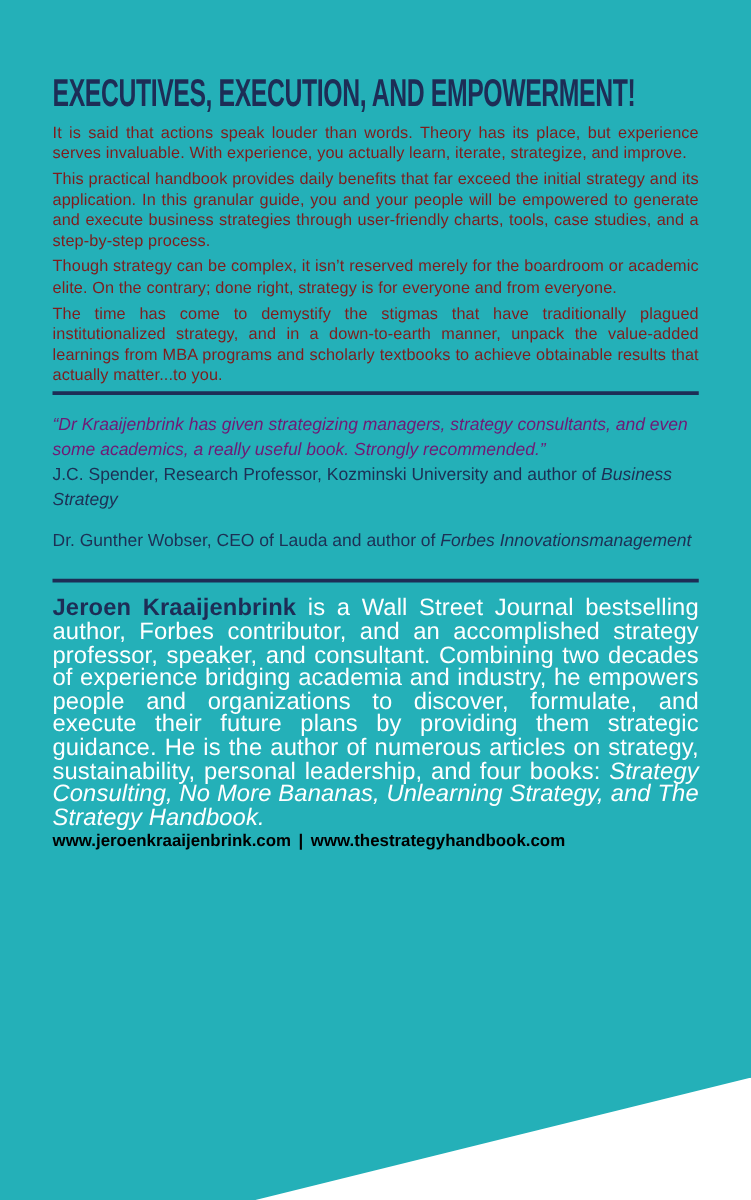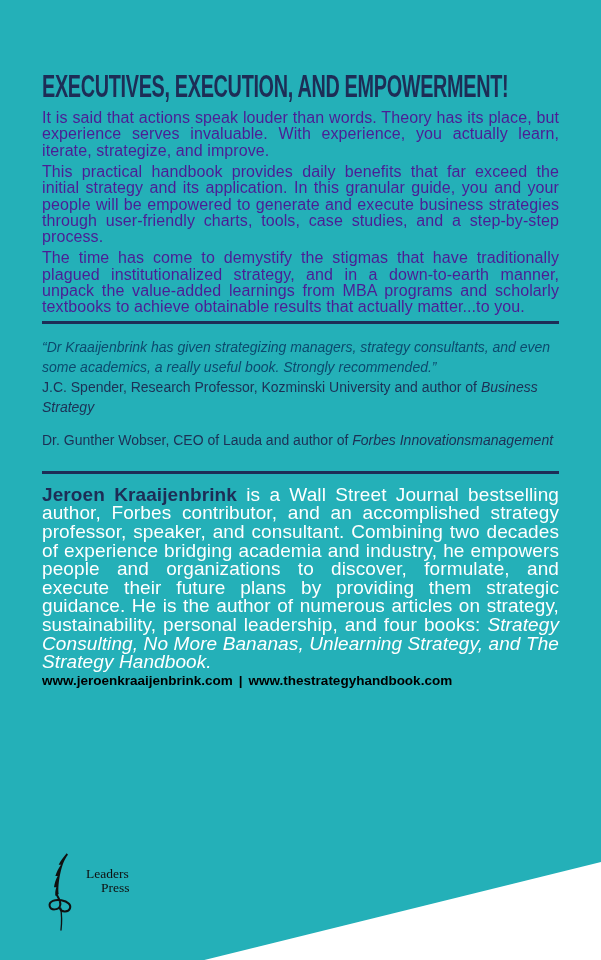--- a/index.html
+++ b/index.html
@@ -6,55 +6,55 @@
   .cover{
     position:relative;
     width:601px;height:960px;
     background:#24b0b8;
     overflow:hidden;
     font-family:"Liberation Sans", sans-serif;
     margin:0 auto;
   }
   .content{
     position:absolute;
-    left:42px; top:12px;
+    left:42px; top:0;
     width:517px;
   }
   .title{
     margin:59px 0 8px 0;
     font-size:31px;
     font-weight:bold;
     color:#1d2d56;
     letter-spacing:-0.5px;
     white-space:nowrap;
     transform:scaleX(0.64);
     transform-origin:left top;
     line-height:1.0;
   }
   .body-copy p{
     margin:0 0 4.5px 0;
-    font-size:16px;
+    font-size:13px;
     line-height:16.4px;
     text-align:justify;
-    color:#4c1d95;
+    color:#7f1d1d;
     letter-spacing:0.1px;
   }
   .divider{
     height:3px;
     background:#1d2d56;
     border:none;
     margin:5px 0 0 0;
   }
   .endorsement{ margin-top:13px; }
   .endorsement .quote{
     margin:0;
     font-size:14px;
     font-style:italic;
     line-height:20px;
-    color:#0c4a6e;
+    color:#701a75;
   }
   .endorsement .attribution{
     margin:0;
     font-size:14px;
     line-height:20px;
     color:#1d3055;
   }
   .divider.second{ margin-top:21px; }
   .bio{
     margin:12px 0 0 0;
@@ -106,20 +106,21 @@
 <body>
 
 <div class="cover">
   <div class="content">
 
     <h1 class="title">EXECUTIVES, EXECUTION, AND EMPOWERMENT!</h1>
 
     <div class="body-copy">
       <p>It is said that actions speak louder than words. Theory has its place, but experience serves invaluable. With experience, you actually learn, iterate, strategize, and improve.</p>
       <p>This practical handbook provides daily benefits that far exceed the initial strategy and its application. In this granular guide, you and your people will be empowered to generate and execute business strategies through user-friendly charts, tools, case studies, and a step-by-step process.</p>
+      <p>Though strategy can be complex, it isn’t reserved merely for the boardroom or academic elite. On the contrary; done right, strategy is for everyone and from everyone.</p>
       <p>The time has come to demystify the stigmas that have traditionally plagued institutionalized strategy, and in a down-to-earth manner, unpack the value-added learnings from MBA programs and scholarly textbooks to achieve obtainable results that actually matter...to you.</p>
     </div>
 
     <hr class="divider">
 
     <div class="endorsement">
       <p class="quote">“Dr Kraaijenbrink has given strategizing managers, strategy consultants, and even some academics, a really useful book. Strongly recommended.”</p>
       <p class="attribution"><span>J.C. Spender, Research Professor, Kozminski University and author of </span><i>Business Strategy</i></p>
     </div>
 
@@ -128,26 +129,15 @@
     </div>
 
     <hr class="divider second">
 
     <p class="bio"><span class="author-name">Jeroen Kraaijenbrink</span><span> is a Wall Street Journal bestselling author, Forbes contributor, and an accomplished strategy professor, speaker, and consultant. Combining two decades of experience bridging academia and industry, he empowers people and organizations to discover, formulate, and execute their future plans by providing them strategic guidance. He is the author of numerous articles on strategy, sustainability, personal leadership, and four books: </span><span class="book-titles">Strategy Consulting, No More Bananas, Unlearning Strategy, and The Strategy Handbook.</span></p>
 
     <p class="websites"><span>www.jeroenkraaijenbrink.com</span><span class="sep">|</span><span>www.thestrategyhandbook.com</span></p>
 
   </div>
 
-  <div class="publisher-logo">
-    <svg width="40" height="80" viewBox="0 0 60 118">
-      <path d="M34,1 C29,7 25,12 22,18 L25.5,18 C21,24 19,29 17,35 L20.5,35 C17,41 16,46 15,52 L18.5,52 C16.5,58 16.5,62 17.5,65 L22,62 C20,47 26,14 36,3 Z" fill="#101010"></path>
-      <path d="M19,63 C23,70 26,75 24,80 C21.5,86.5 10,87 8.5,80 C7,73 17,69.5 26,71.5 C36,73.5 41,78 39,83.5 C37,89.5 26,90 24,84" fill="none" stroke="#101010" stroke-width="3" stroke-linecap="round"></path>
-      <path d="M25,83 C26.5,92 27,103 25.5,116" fill="none" stroke="#101010" stroke-width="2" stroke-linecap="round"></path>
-    </svg>
-    <span class="publisher-name">
-      <span>Leaders</span>
-      <span class="line2">Press</span>
-    </span>
-  </div>
 
   <div class="white-wedge"></div>
 </div>
 
 </body></html>

